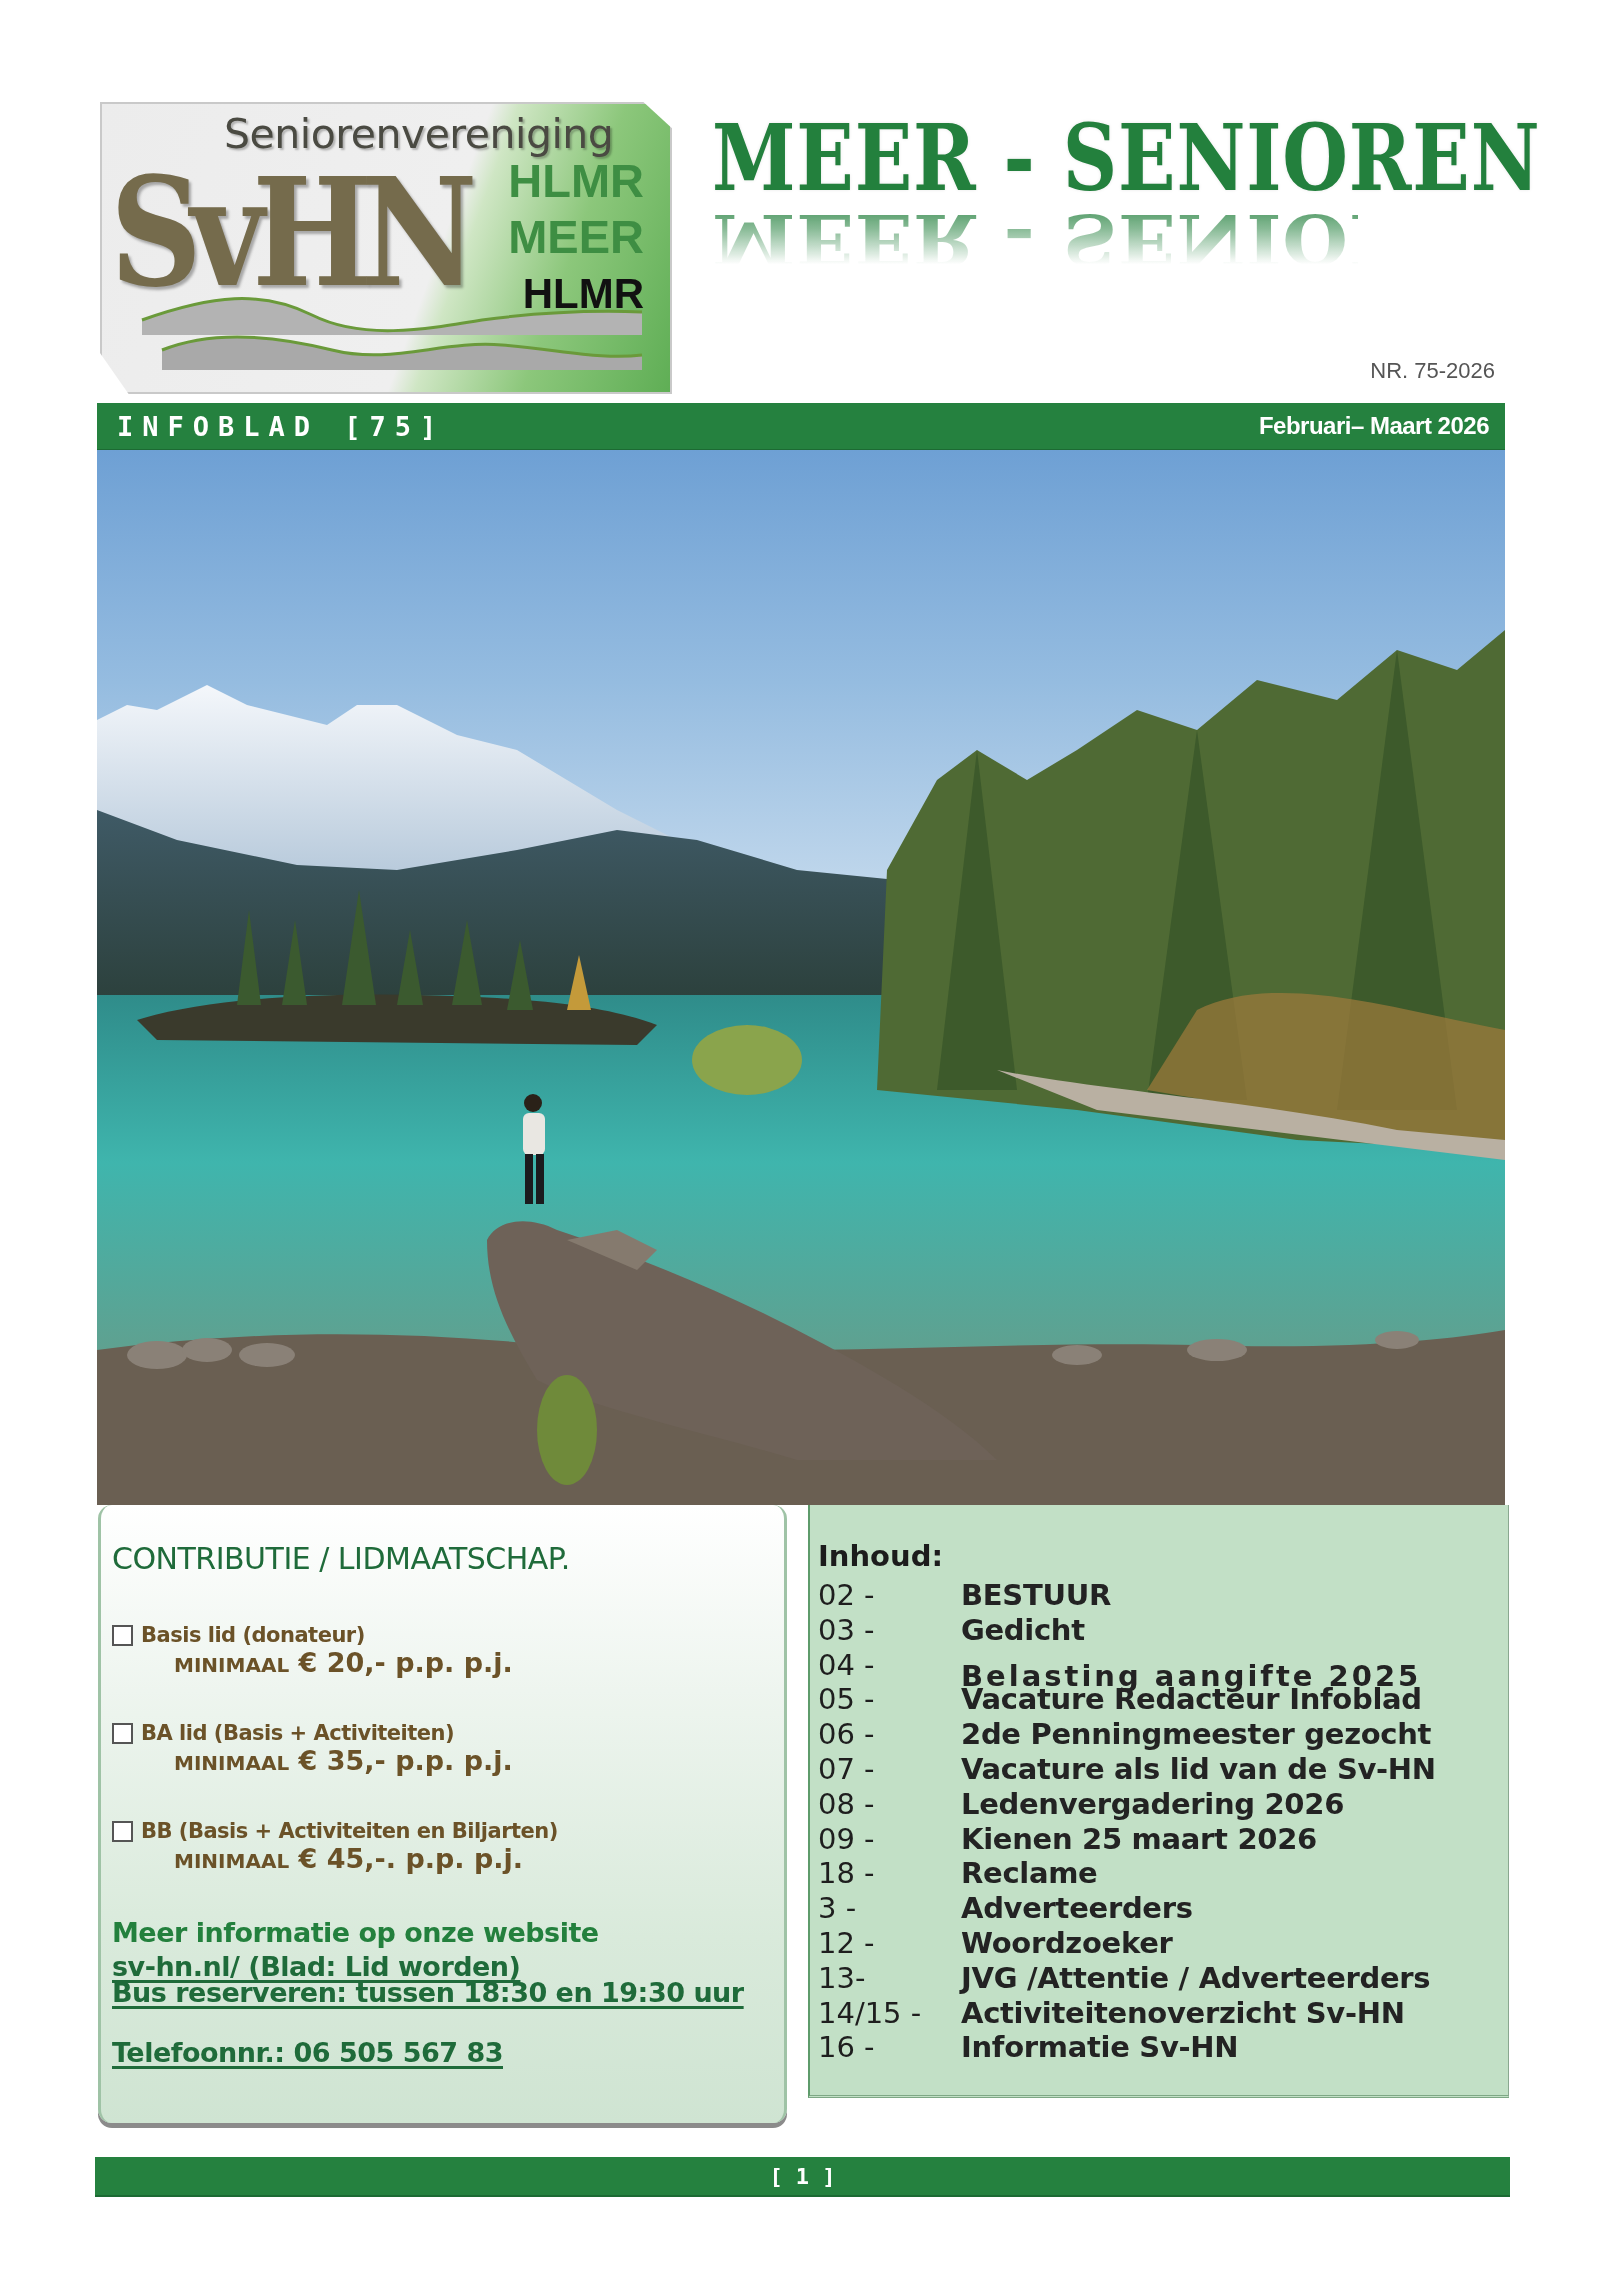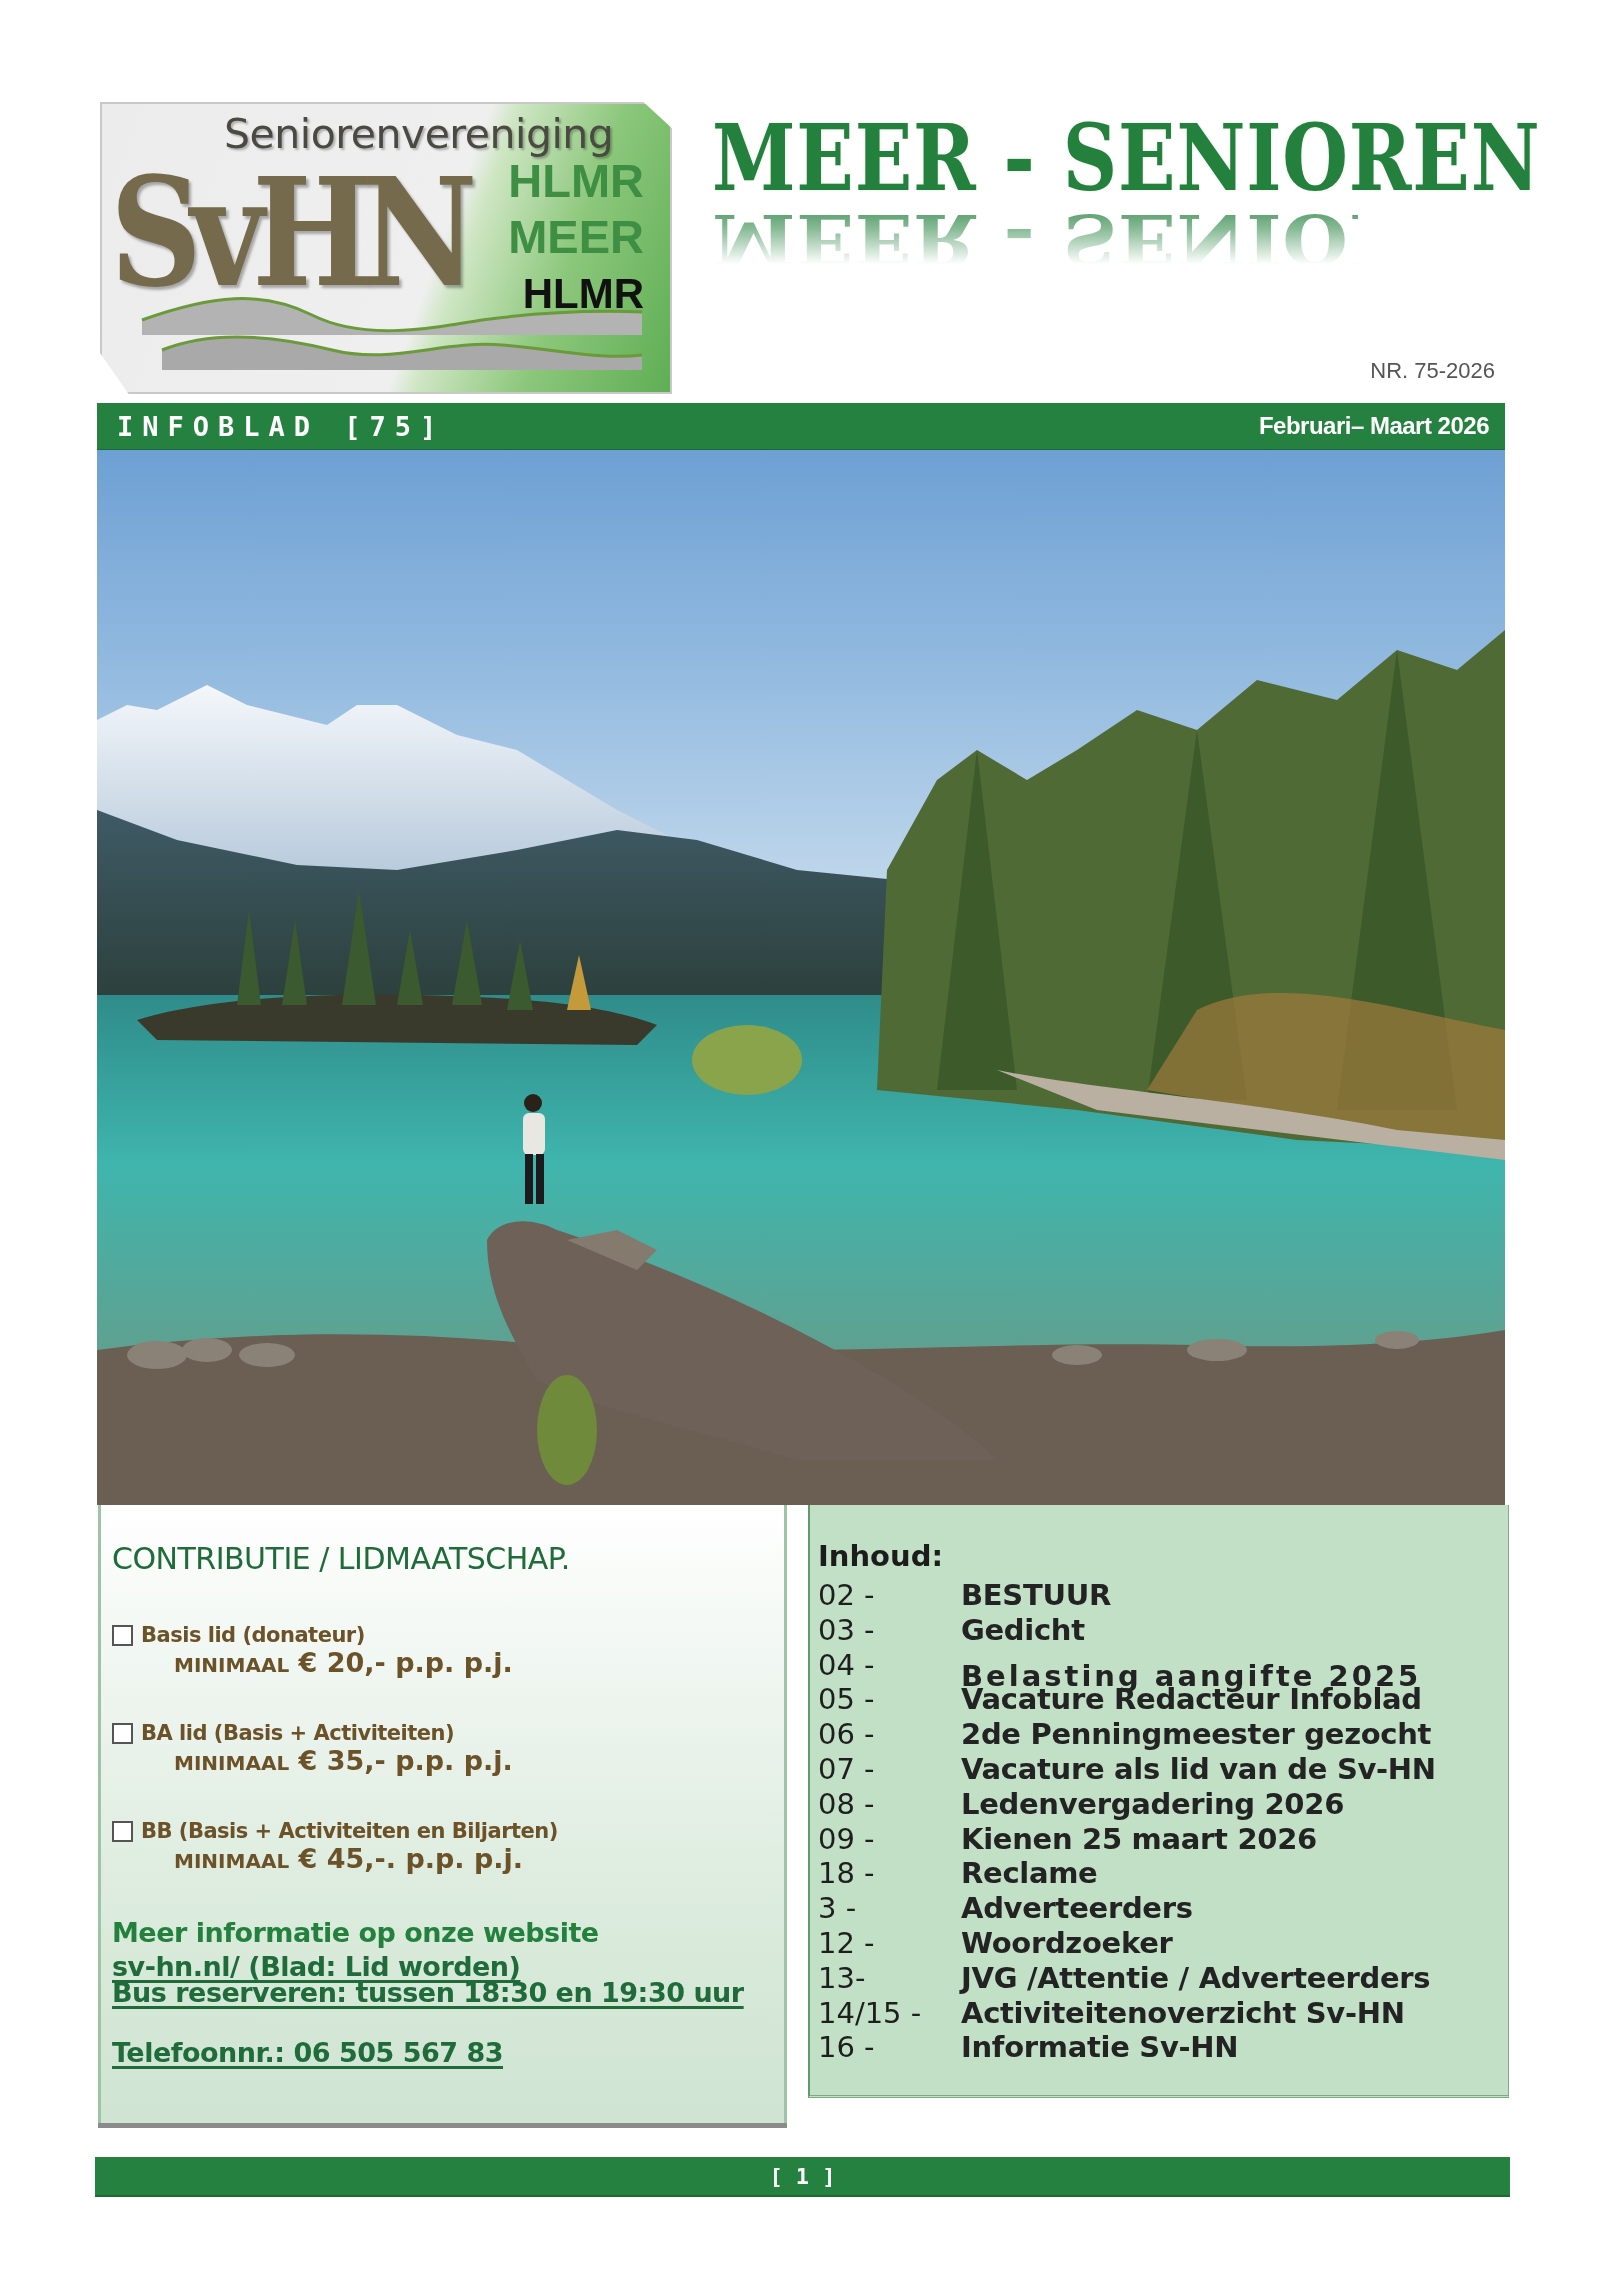--- a/index.html
+++ b/index.html
@@ -85,20 +85,21 @@
   }
   .photo svg { position: absolute; left: 0; top: 0; width: 100%; height: 100%; }
 
   
   .contrib {
     left: 98px; top: 1505px; width: 683px; height: 618px;
     background: linear-gradient(to bottom, #ffffff 0%, #eef5ef 30%, #d9eadb 70%, #cfe4d2 100%);
     border-left: 3px solid #9fc3a6; border-right: 3px solid #9fc3a6;
     box-shadow: 0 5px 0 #8b8b8b;
     font-family: "DejaVu Sans", sans-serif;
+    border-radius: 14px;
   }
   .contrib-title {
     position: absolute; left: 11px; top: 36px; font-size: 30px; color: #1f6b3a;
     letter-spacing: -0.5px;
   }
   .plan { position: absolute; left: 11px; }
   .plan-name {
     font-size: 21px; font-weight: bold; color: #6b5228; letter-spacing: -0.5px;
     display: flex; align-items: center; gap: 8px;
   }

